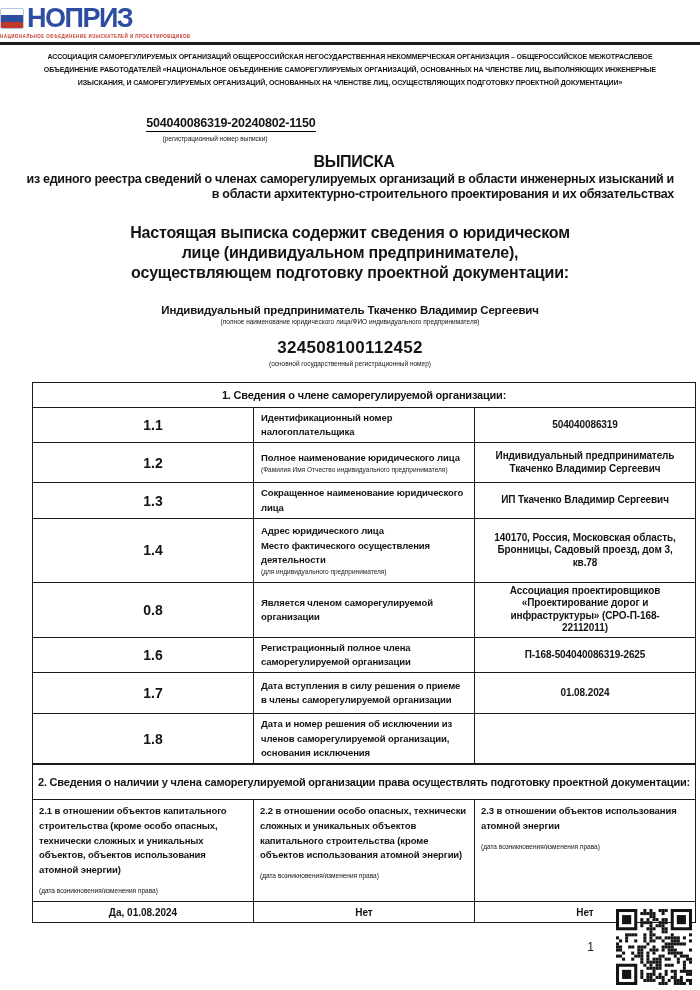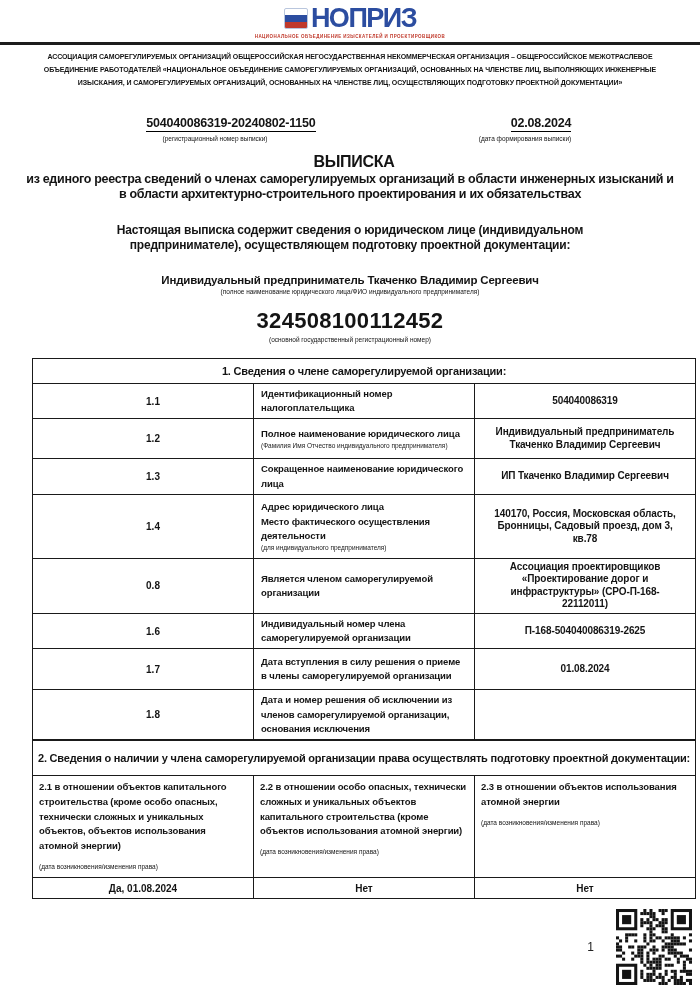--- a/index.html
+++ b/index.html
@@ -2,21 +2,21 @@
 <html><head>
 <meta charset="utf-8">
 <style>
   * { box-sizing: border-box; margin: 0; padding: 0; }
   html,body { width:700px; height:990px; }
   body {
     font-family: "Liberation Sans", sans-serif;
     background:#ffffff; color:#141414; position:relative; overflow:hidden;
   }
   
-  .logo-wrap { text-align:center; padding-top:5px; }
+  .logo-wrap { text-align:left; padding-top:5px; }
   .logo-row { display:inline-flex; align-items:center; gap:3px; }
   .flag-icon {
     width:24px; height:21px; border:1px solid #b9c6dd;
     background:linear-gradient(#ffffff 0 34%, #2c4da0 34% 67%, #c0392b 67% 100%);
     border-radius:2px;
   }
   .logo-text { font-size:27px; font-weight:bold; color:#2c4da0; letter-spacing:-1.5px; line-height:1; }
   .logo-tagline { font-size:4.5px; font-weight:bold; color:#c0392b; letter-spacing:0.45px; margin-top:1px; }
   
   .separator { margin-top:3px; height:3px; border-top:2px solid #1c1c1c; border-bottom:1px solid #1c1c1c; }
@@ -26,31 +26,31 @@
     width:658px; margin:6px auto 0; line-height:1.85; letter-spacing:-0.1px;
   }
   
   .reg-row { display:flex; margin-top:23px; }
   .reg-left { width:430px; text-align:center; }
   .reg-right { width:190px; text-align:center; }
   .reg-num { display:inline-block; font-size:12.5px; font-weight:bold; border-bottom:1.5px solid #000; padding-bottom:1px; letter-spacing:-0.2px;margin-left:32px; }
   .reg-caption { font-size:6.5px; margin-top:3px; }
   
   .doc-title { margin-top:11px; font-size:16px; font-weight:bold; text-align:center; letter-spacing:-0.3px;margin-left:8px; }
-  .doc-subtitle { width:648px; margin:1px auto 8px; font-size:12.5px; font-weight:bold; text-align:center; line-height:1.2; letter-spacing:-0.3px; }
-  .intro { width:478px; margin:21px auto 0; font-size:12px; font-weight:bold; text-align:center; line-height:1.25; letter-spacing:-0.2px; }
+  .doc-subtitle { width:648px; margin:1px auto 8px; font-size:12.5px; font-weight:bold; text-align:right; line-height:1.2; letter-spacing:-0.3px; }
+  .intro { width:478px; margin:21px auto 0; font-size:16px; font-weight:bold; text-align:center; line-height:1.25; letter-spacing:-0.2px; }
   .subject-name { margin-top:21px; font-size:11.5px; font-weight:bold; text-align:center; letter-spacing:-0.2px; }
   .small-caption { font-size:6.5px; text-align:center; margin-top:2px; }
-  .ogrn { margin-top:13px; font-size:22px; font-weight:bold; text-align:center; letter-spacing:0.3px; }
+  .ogrn { margin-top:13px; font-size:17px; font-weight:bold; text-align:center; letter-spacing:0.3px; }
   
   .tables { width:636px; margin:15px auto 16px; }
   table { border-collapse:collapse; width:664px; table-layout:fixed; }
   td { border:1.5px solid #1a1a1a; vertical-align:middle; }
   .sec-head { font-size:11px; font-weight:bold; text-align:center; padding:3px 4px; letter-spacing:-0.2px; }
-  .c-num { width:37px; text-align:center; font-weight:bold; font-size:10px;padding-left:20px; }
+  .c-num { width:37px; text-align:center; font-weight:bold; font-size:14px;padding-left:20px; }
   .c-label { width:320px; padding:3px 7px; }
   .c-value { width:307px; text-align:center; font-weight:bold; font-size:10px; line-height:1.25; padding:2px 16px; letter-spacing:-0.1px;border-radius:15px; }
   .r-label { font-weight:bold; font-size:9.5px; line-height:1.5; white-space:pre-line; letter-spacing:-0.1px; }
   .r-sublabel { font-weight:normal; font-size:6.5px; color:#222; line-height:1.4; }
   
   .t2-head { vertical-align:top; padding:4px 6px; }
   .t2-title { font-weight:bold; font-size:9.5px; line-height:1.55; letter-spacing:-0.1px; }
   .t2-caption { font-size:6.5px; margin-top:9px; }
   .t2-value { height:21px; text-align:center; font-weight:bold; font-size:10px; }
   
@@ -71,24 +71,20 @@
 
 <div class="separator"></div>
 
 <div class="org-header">АССОЦИАЦИЯ САМОРЕГУЛИРУЕМЫХ ОРГАНИЗАЦИЙ ОБЩЕРОССИЙСКАЯ НЕГОСУДАРСТВЕННАЯ НЕКОММЕРЧЕСКАЯ ОРГАНИЗАЦИЯ – ОБЩЕРОССИЙСКОЕ МЕЖОТРАСЛЕВОЕ ОБЪЕДИНЕНИЕ РАБОТОДАТЕЛЕЙ «НАЦИОНАЛЬНОЕ ОБЪЕДИНЕНИЕ САМОРЕГУЛИРУЕМЫХ ОРГАНИЗАЦИЙ, ОСНОВАННЫХ НА ЧЛЕНСТВЕ ЛИЦ, ВЫПОЛНЯЮЩИХ ИНЖЕНЕРНЫЕ ИЗЫСКАНИЯ, И САМОРЕГУЛИРУЕМЫХ ОРГАНИЗАЦИЙ, ОСНОВАННЫХ НА ЧЛЕНСТВЕ ЛИЦ, ОСУЩЕСТВЛЯЮЩИХ ПОДГОТОВКУ ПРОЕКТНОЙ ДОКУМЕНТАЦИИ»</div>
 
 <div class="reg-row">
   <div class="reg-left">
     <span class="reg-num">504040086319-20240802-1150</span>
     <div class="reg-caption">(регистрационный номер выписки)</div>
   </div>
-  <div class="reg-right">
-    <span class="reg-num">02.08.2024</span>
-    <div class="reg-caption">(дата формирования выписки)</div>
-  </div>
 </div>
 
 <div class="doc-title">ВЫПИСКА</div>
 <div class="doc-subtitle">из единого реестра сведений о членах саморегулируемых организаций в области инженерных изысканий и в области архитектурно-строительного проектирования и их обязательствах</div>
 <div class="intro">Настоящая выписка содержит сведения о юридическом лице (индивидуальном предпринимателе), осуществляющем подготовку проектной документации:</div>
 
 <div class="subject-name">Индивидуальный предприниматель Ткаченко Владимир Сергеевич</div>
 <div class="small-caption">(полное наименование юридического лица/ФИО индивидуального предпринимателя)</div>
 <div class="ogrn">324508100112452</div>
 <div class="small-caption">(основной государственный регистрационный номер)</div>
@@ -133,21 +129,21 @@
   <tr>
     <td class="c-num" style="height:40px">0.8</td>
     <td class="c-label">
       <div class="r-label">Является членом саморегулируемой организации</div>
     </td>
     <td class="c-value">Ассоциация проектировщиков «Проектирование дорог и инфраструктуры» (СРО-П-168-22112011)</td>
   </tr>
   <tr>
     <td class="c-num" style="height:23px">1.6</td>
     <td class="c-label">
-      <div class="r-label">Индивидуальный номер члена саморегулируемой организации</div>
+      <div class="r-label">Регистрационный полное члена саморегулируемой организации</div>
     </td>
     <td class="c-value">П-168-504040086319-2625</td>
   </tr>
   <tr>
     <td class="c-num" style="height:41px">1.7</td>
     <td class="c-label">
       <div class="r-label">Дата вступления в силу решения о приеме в члены саморегулируемой организации</div>
     </td>
     <td class="c-value">01.08.2024</td>
   </tr>

